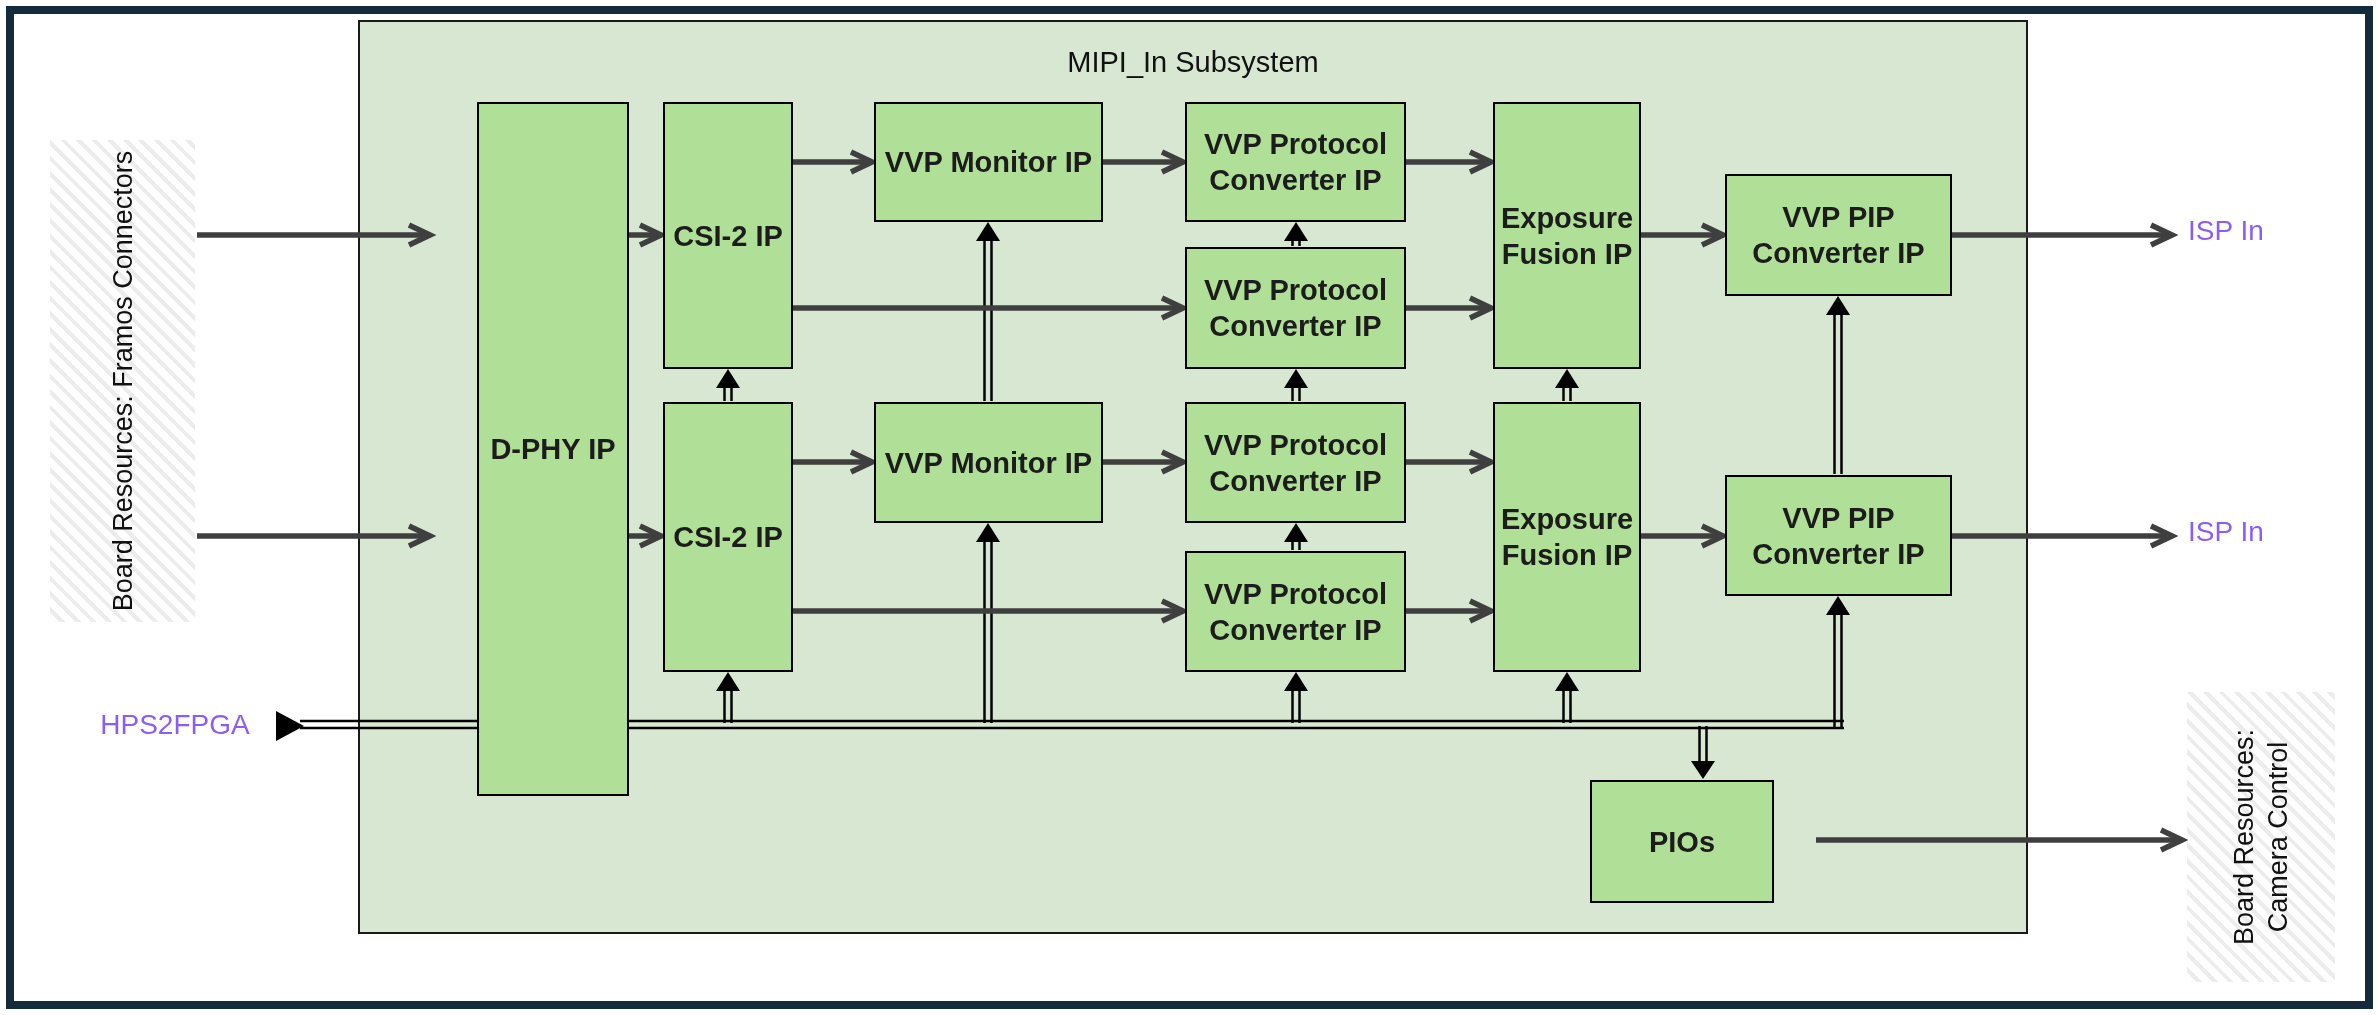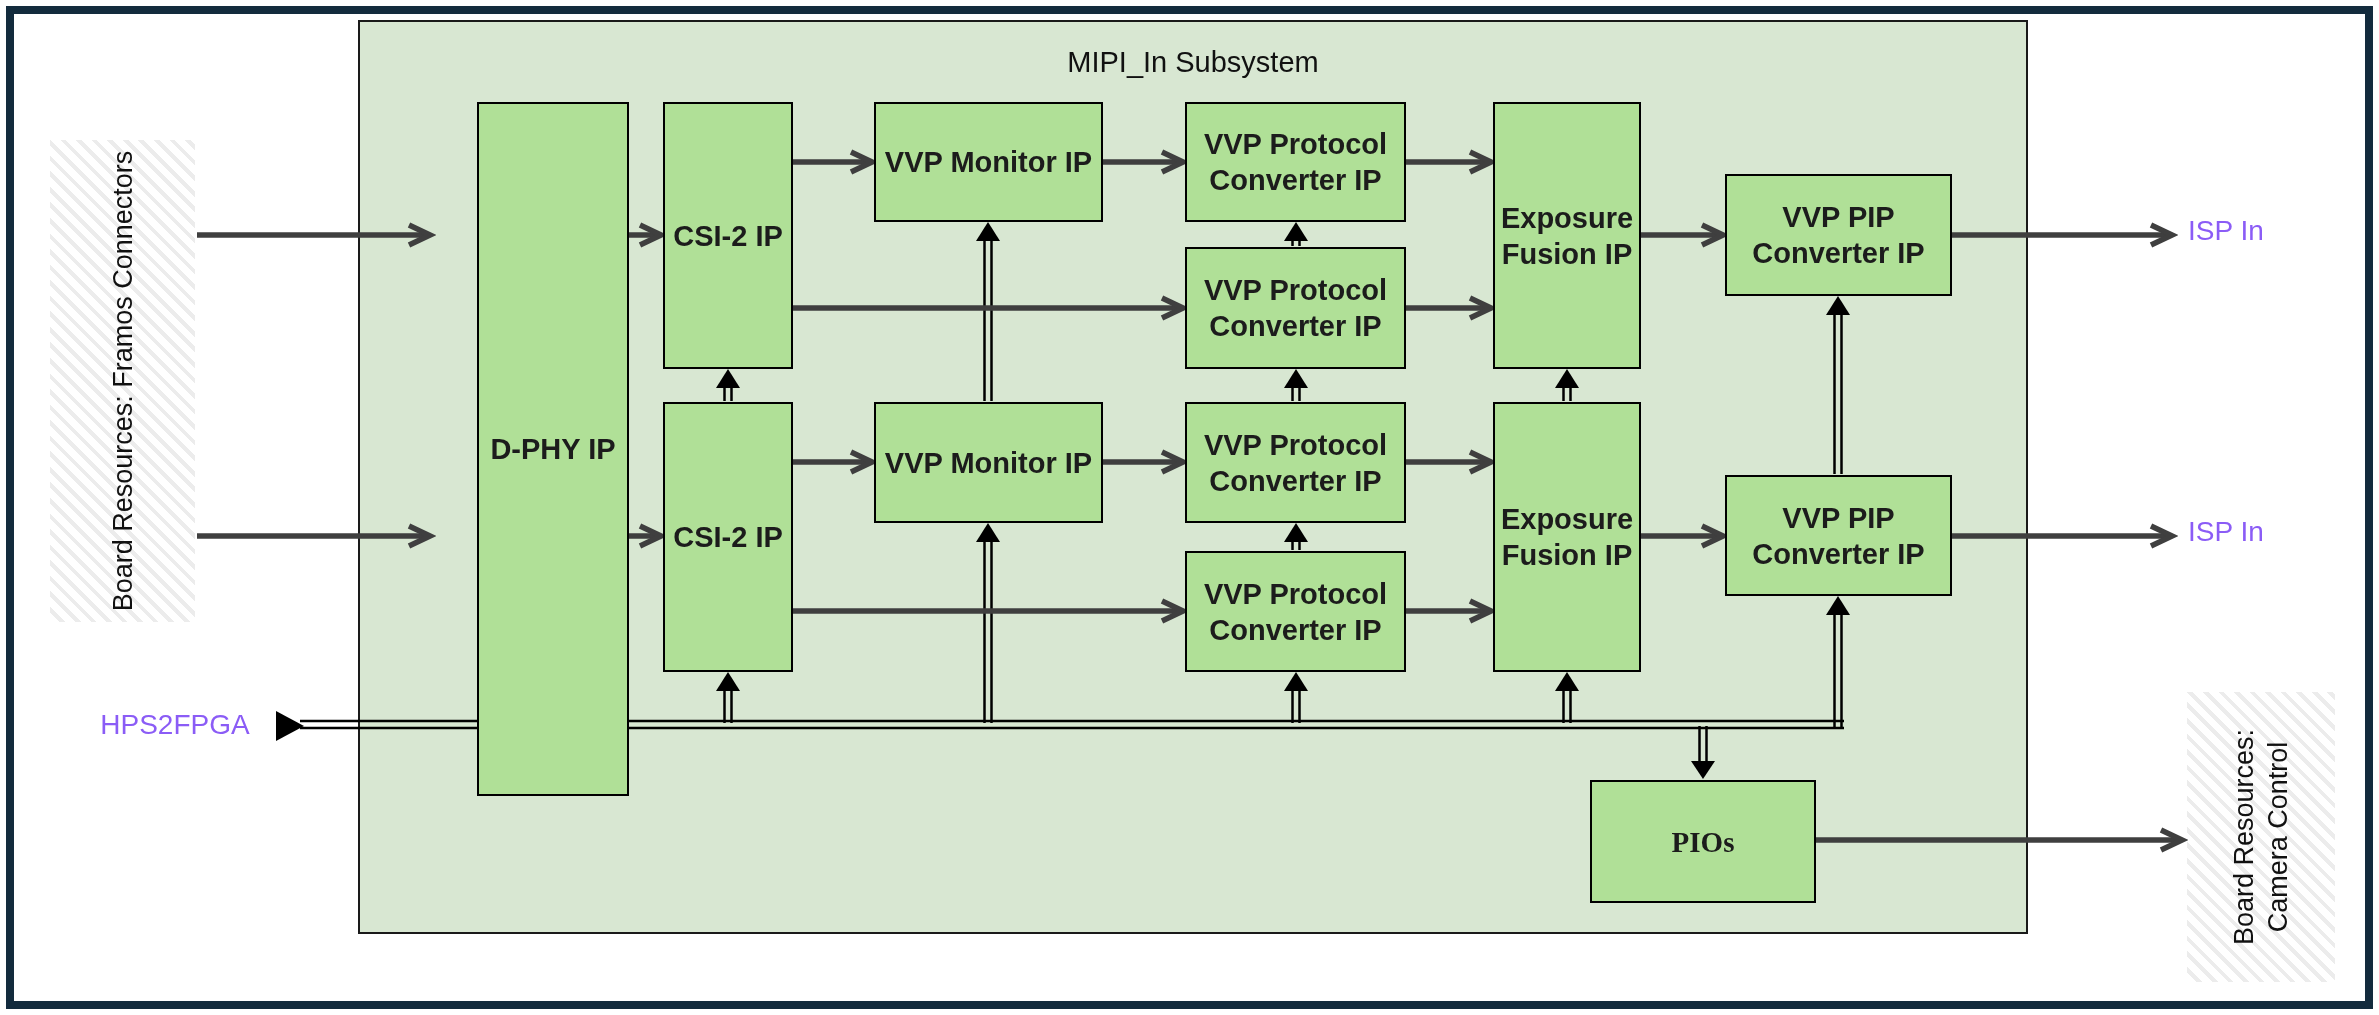--- a/index.html
+++ b/index.html
@@ -183,19 +183,19 @@
   <div class="blk" style="left:1185px;top:551px;width:221px;height:121px;">VVP Protocol
 Converter IP</div>
   <div class="blk" style="left:1493px;top:102px;width:148px;height:267px;">Exposure
 Fusion IP</div>
   <div class="blk" style="left:1493px;top:402px;width:148px;height:270px;">Exposure
 Fusion IP</div>
   <div class="blk" style="left:1725px;top:174px;width:227px;height:122px;">VVP PIP
 Converter IP</div>
   <div class="blk" style="left:1725px;top:475px;width:227px;height:121px;">VVP PIP
 Converter IP</div>
-  <div class="blk" style="left:1590px;top:780px;width:226px;height:123px;font-family:Liberation Serif, serif;">PIOs</div>
+  <div class="blk" style="left:1590px;top:780px;width:184px;height:123px;">PIOs</div>
 
   <div class="ext-label hps">HPS2FPGA</div>
   <div class="ext-label isp1">ISP In</div>
   <div class="ext-label isp2">ISP In</div>
 
 </div>
 
 </body></html>

